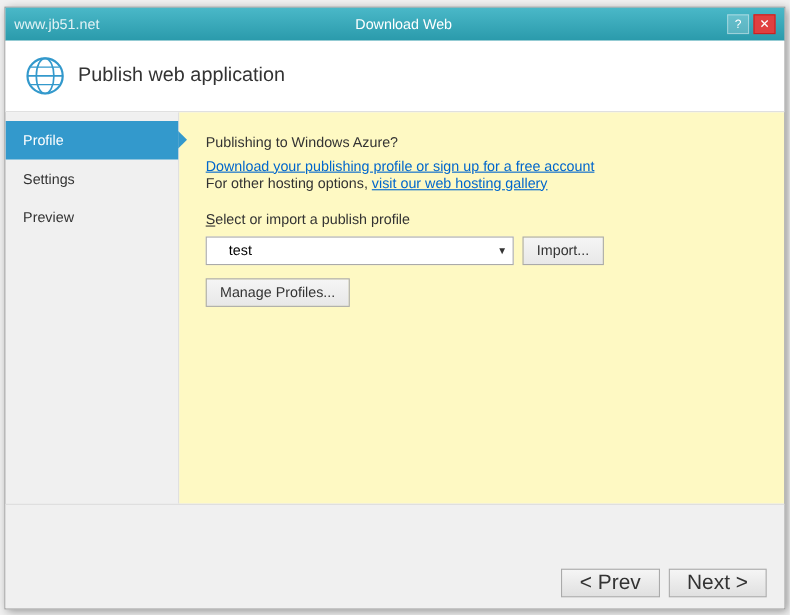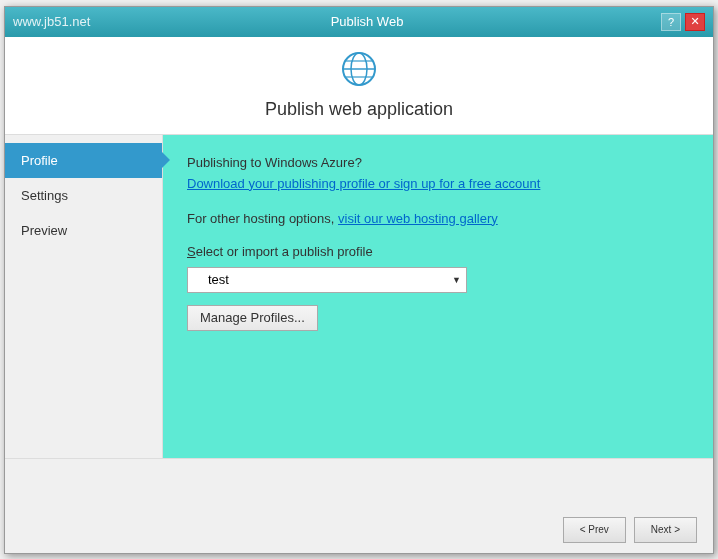--- a/index.html
+++ b/index.html
@@ -83,21 +83,20 @@
 
     
     .header-area {
       background: white;
       border-bottom: 1px solid #ddd;
       padding: 14px 18px;
       display: flex;
       align-items: center;
       gap: 12px;
       flex-shrink: 0;
-      flex-direction: column;
     }
 
     .globe-icon {
       width: 36px;
       height: 36px;
       flex-shrink: 0;
     }
 
     .header-title {
       font-size: 18px;
@@ -142,37 +141,37 @@
       border-left: 8px solid #3399cc;
       border-top: 8px solid transparent;
       border-bottom: 8px solid transparent;
       z-index: 10;
     }
 
     
     .main-content {
       flex: 1;
       padding: 20px 24px;
-      background: #5eead4;
+      background: #fef9c3;
     }
 
     .azure-title {
       color: #333;
       margin-bottom: 6px;
       font-size: 13px;
     }
 
     .link {
       color: #0066cc;
       text-decoration: underline;
       cursor: pointer;
     }
 
     .hosting-line {
-      margin-top: 20px;
+      margin-top: 1px;
       margin-bottom: 18px;
       color: #333;
       font-size: 13px;
     }
 
     .select-label {
       color: #333;
       margin-bottom: 8px;
       font-size: 13px;
     }
@@ -238,35 +237,35 @@
       gap: 8px;
       flex-shrink: 0;
     }
 
     .footer-btn {
       height: 26px;
       padding: 0 16px;
       border: 1px solid #aaa;
       background: linear-gradient(to bottom, #f5f5f5, #e0e0e0);
       cursor: pointer;
-      font-size: 10px;
+      font-size: 19px;
       color: #333;
       margin-top: 48px;
     }
   </style>
 </head>
 <body>
 
 <div class="window">
 
   <div class="title-bar">
     <div class="title-bar-left">
       <span>www.jb51.net</span>
     </div>
-    <span class="title-bar-text">Publish Web</span>
+    <span class="title-bar-text">Download Web</span>
     <div class="title-bar-controls">
       <button class="title-btn help">?</button>
       <button class="title-btn close">✕</button>
     </div>
   </div>
 
   <div class="header-area">
     <svg class="globe-icon" viewBox="0 0 36 36">
       <circle cx="18" cy="18" r="16" fill="none" stroke="#3399cc" stroke-width="2"></circle>
       <ellipse cx="18" cy="18" rx="8" ry="16" fill="none" stroke="#3399cc" stroke-width="1.5"></ellipse>
@@ -303,20 +302,21 @@
       <p class="select-label">
         <u>S</u><span>elect or import a publish profile</span>
       </p>
 
       <div class="profile-row">
         <div class="select-wrapper">
           <select class="profile-select">
             <option>test</option>
           </select>
         </div>
+        <button class="btn">Import...</button>
       </div>
 
       <button class="btn">Manage Profiles...</button>
     </div>
   </div>
 
   <div class="footer">
     <button class="footer-btn">&lt; Prev</button>
     <button class="footer-btn">Next &gt;</button>
   </div>

